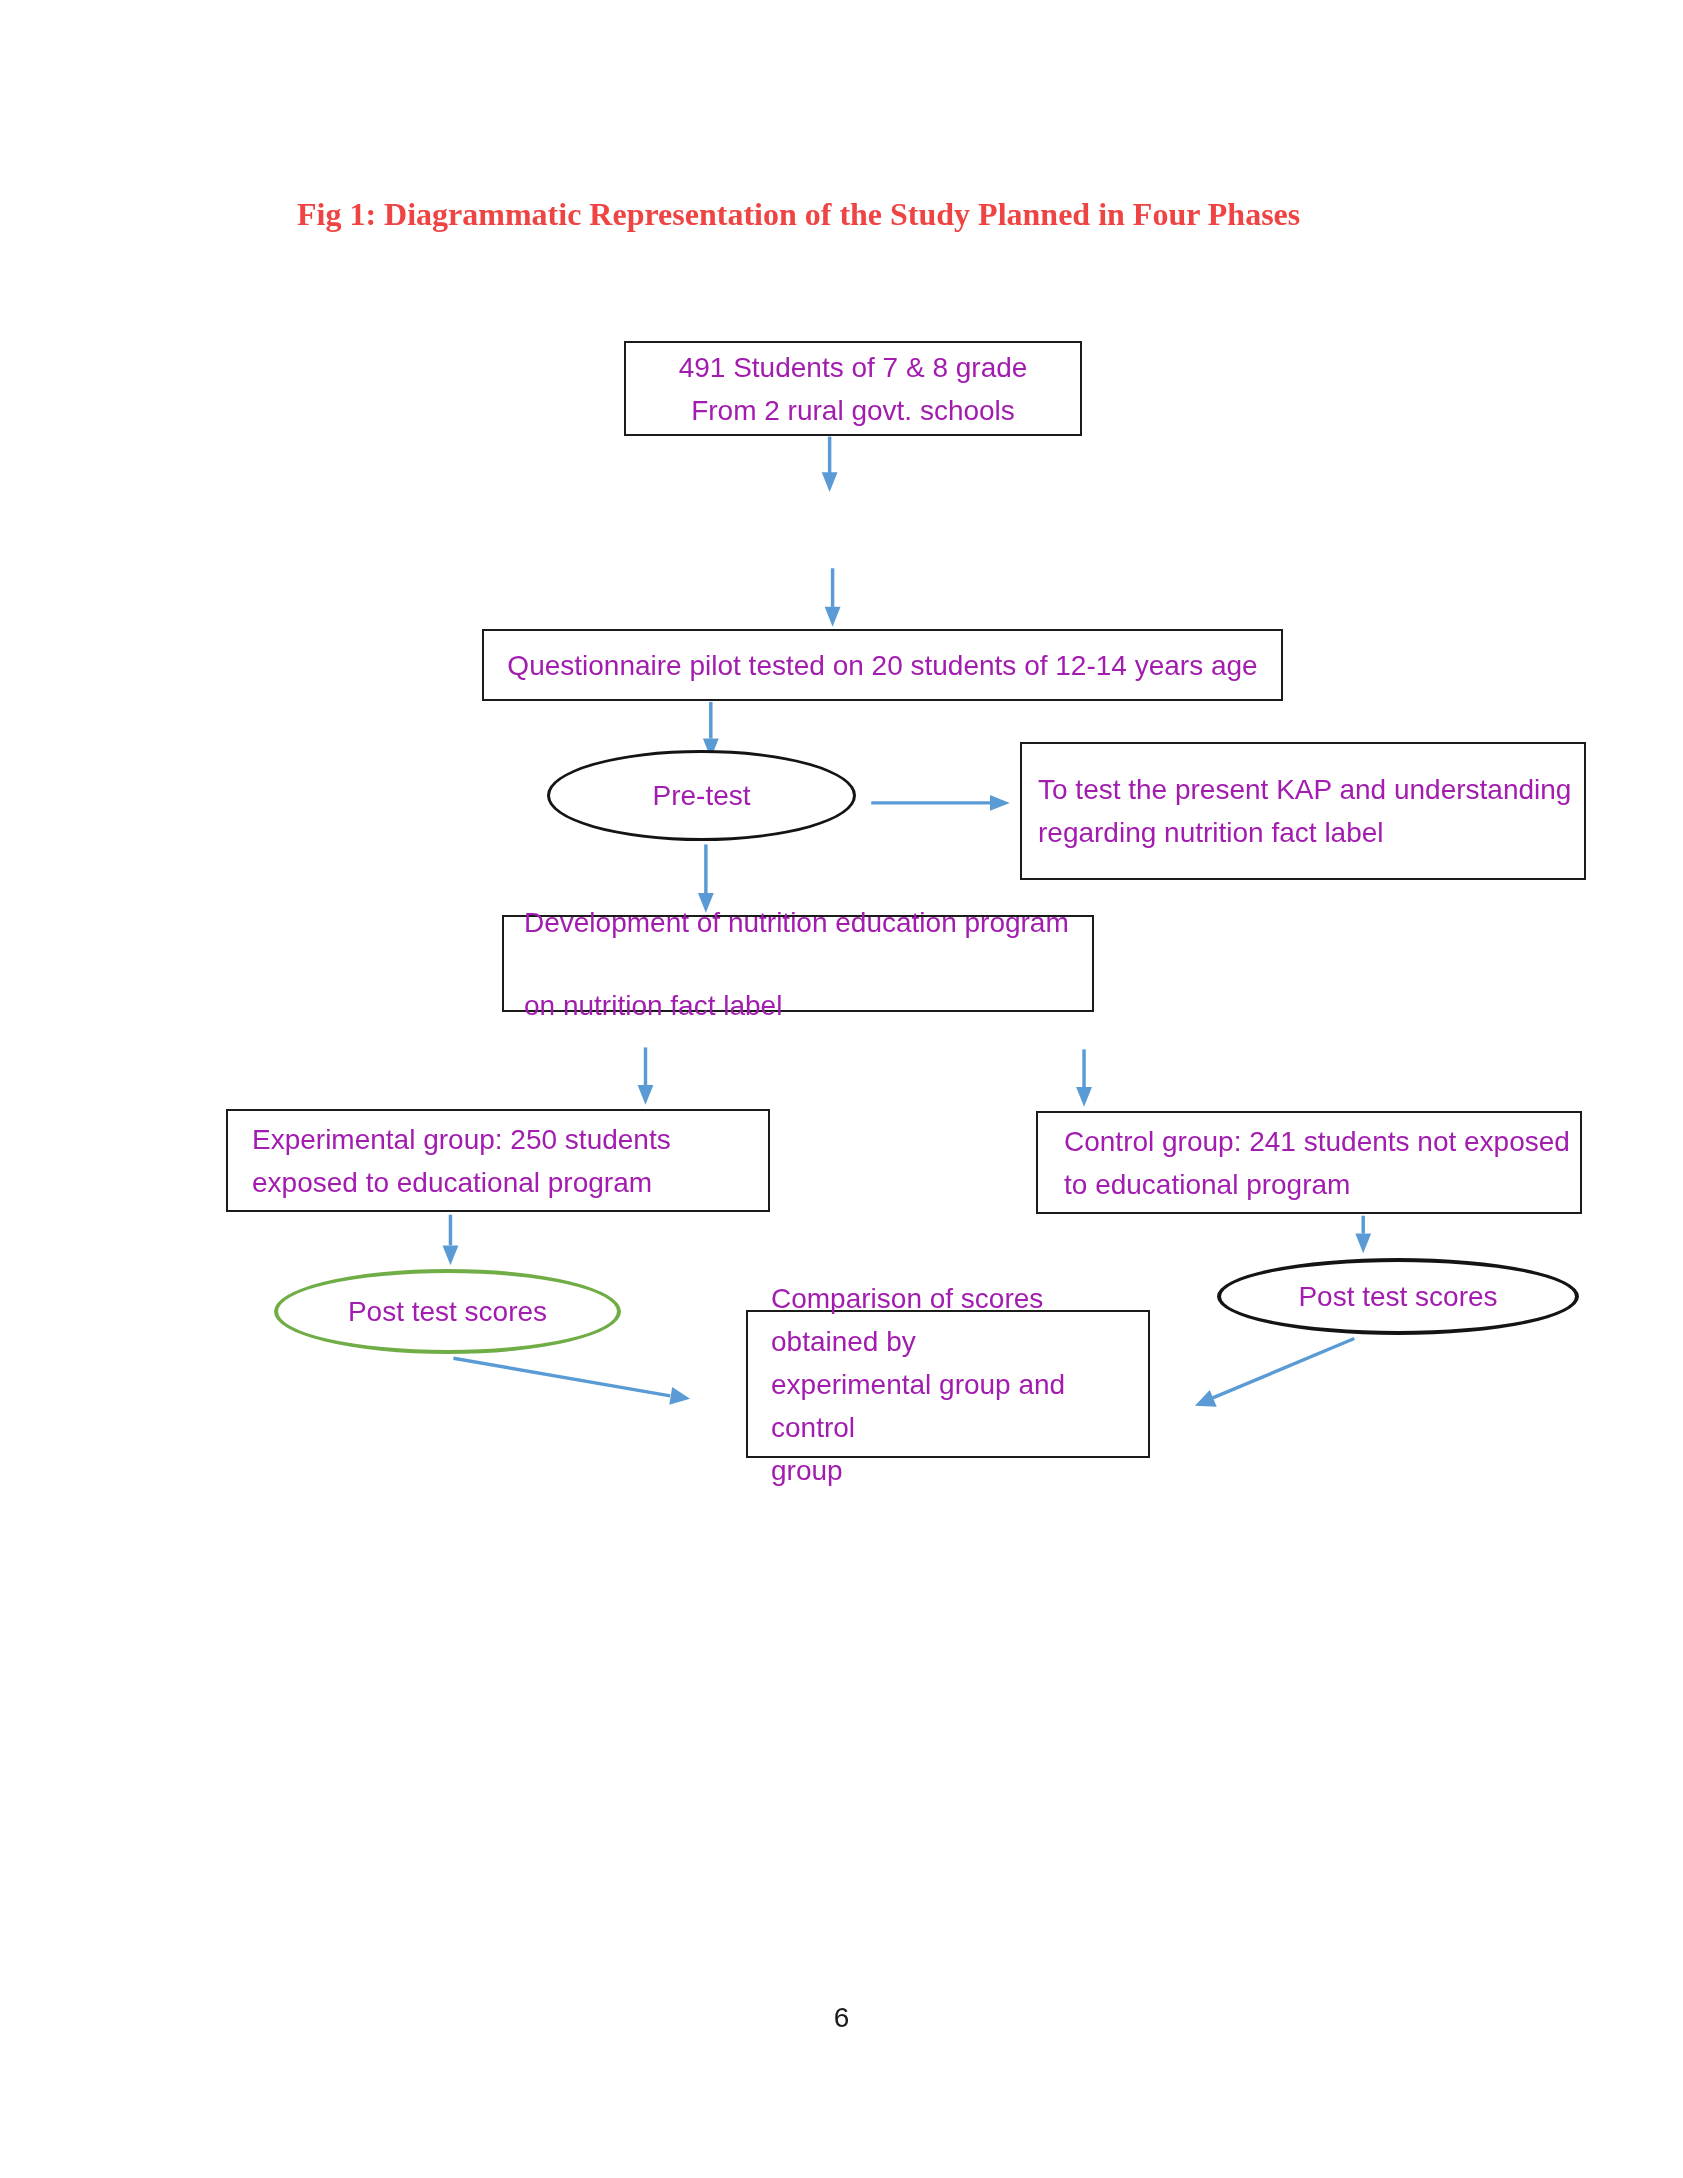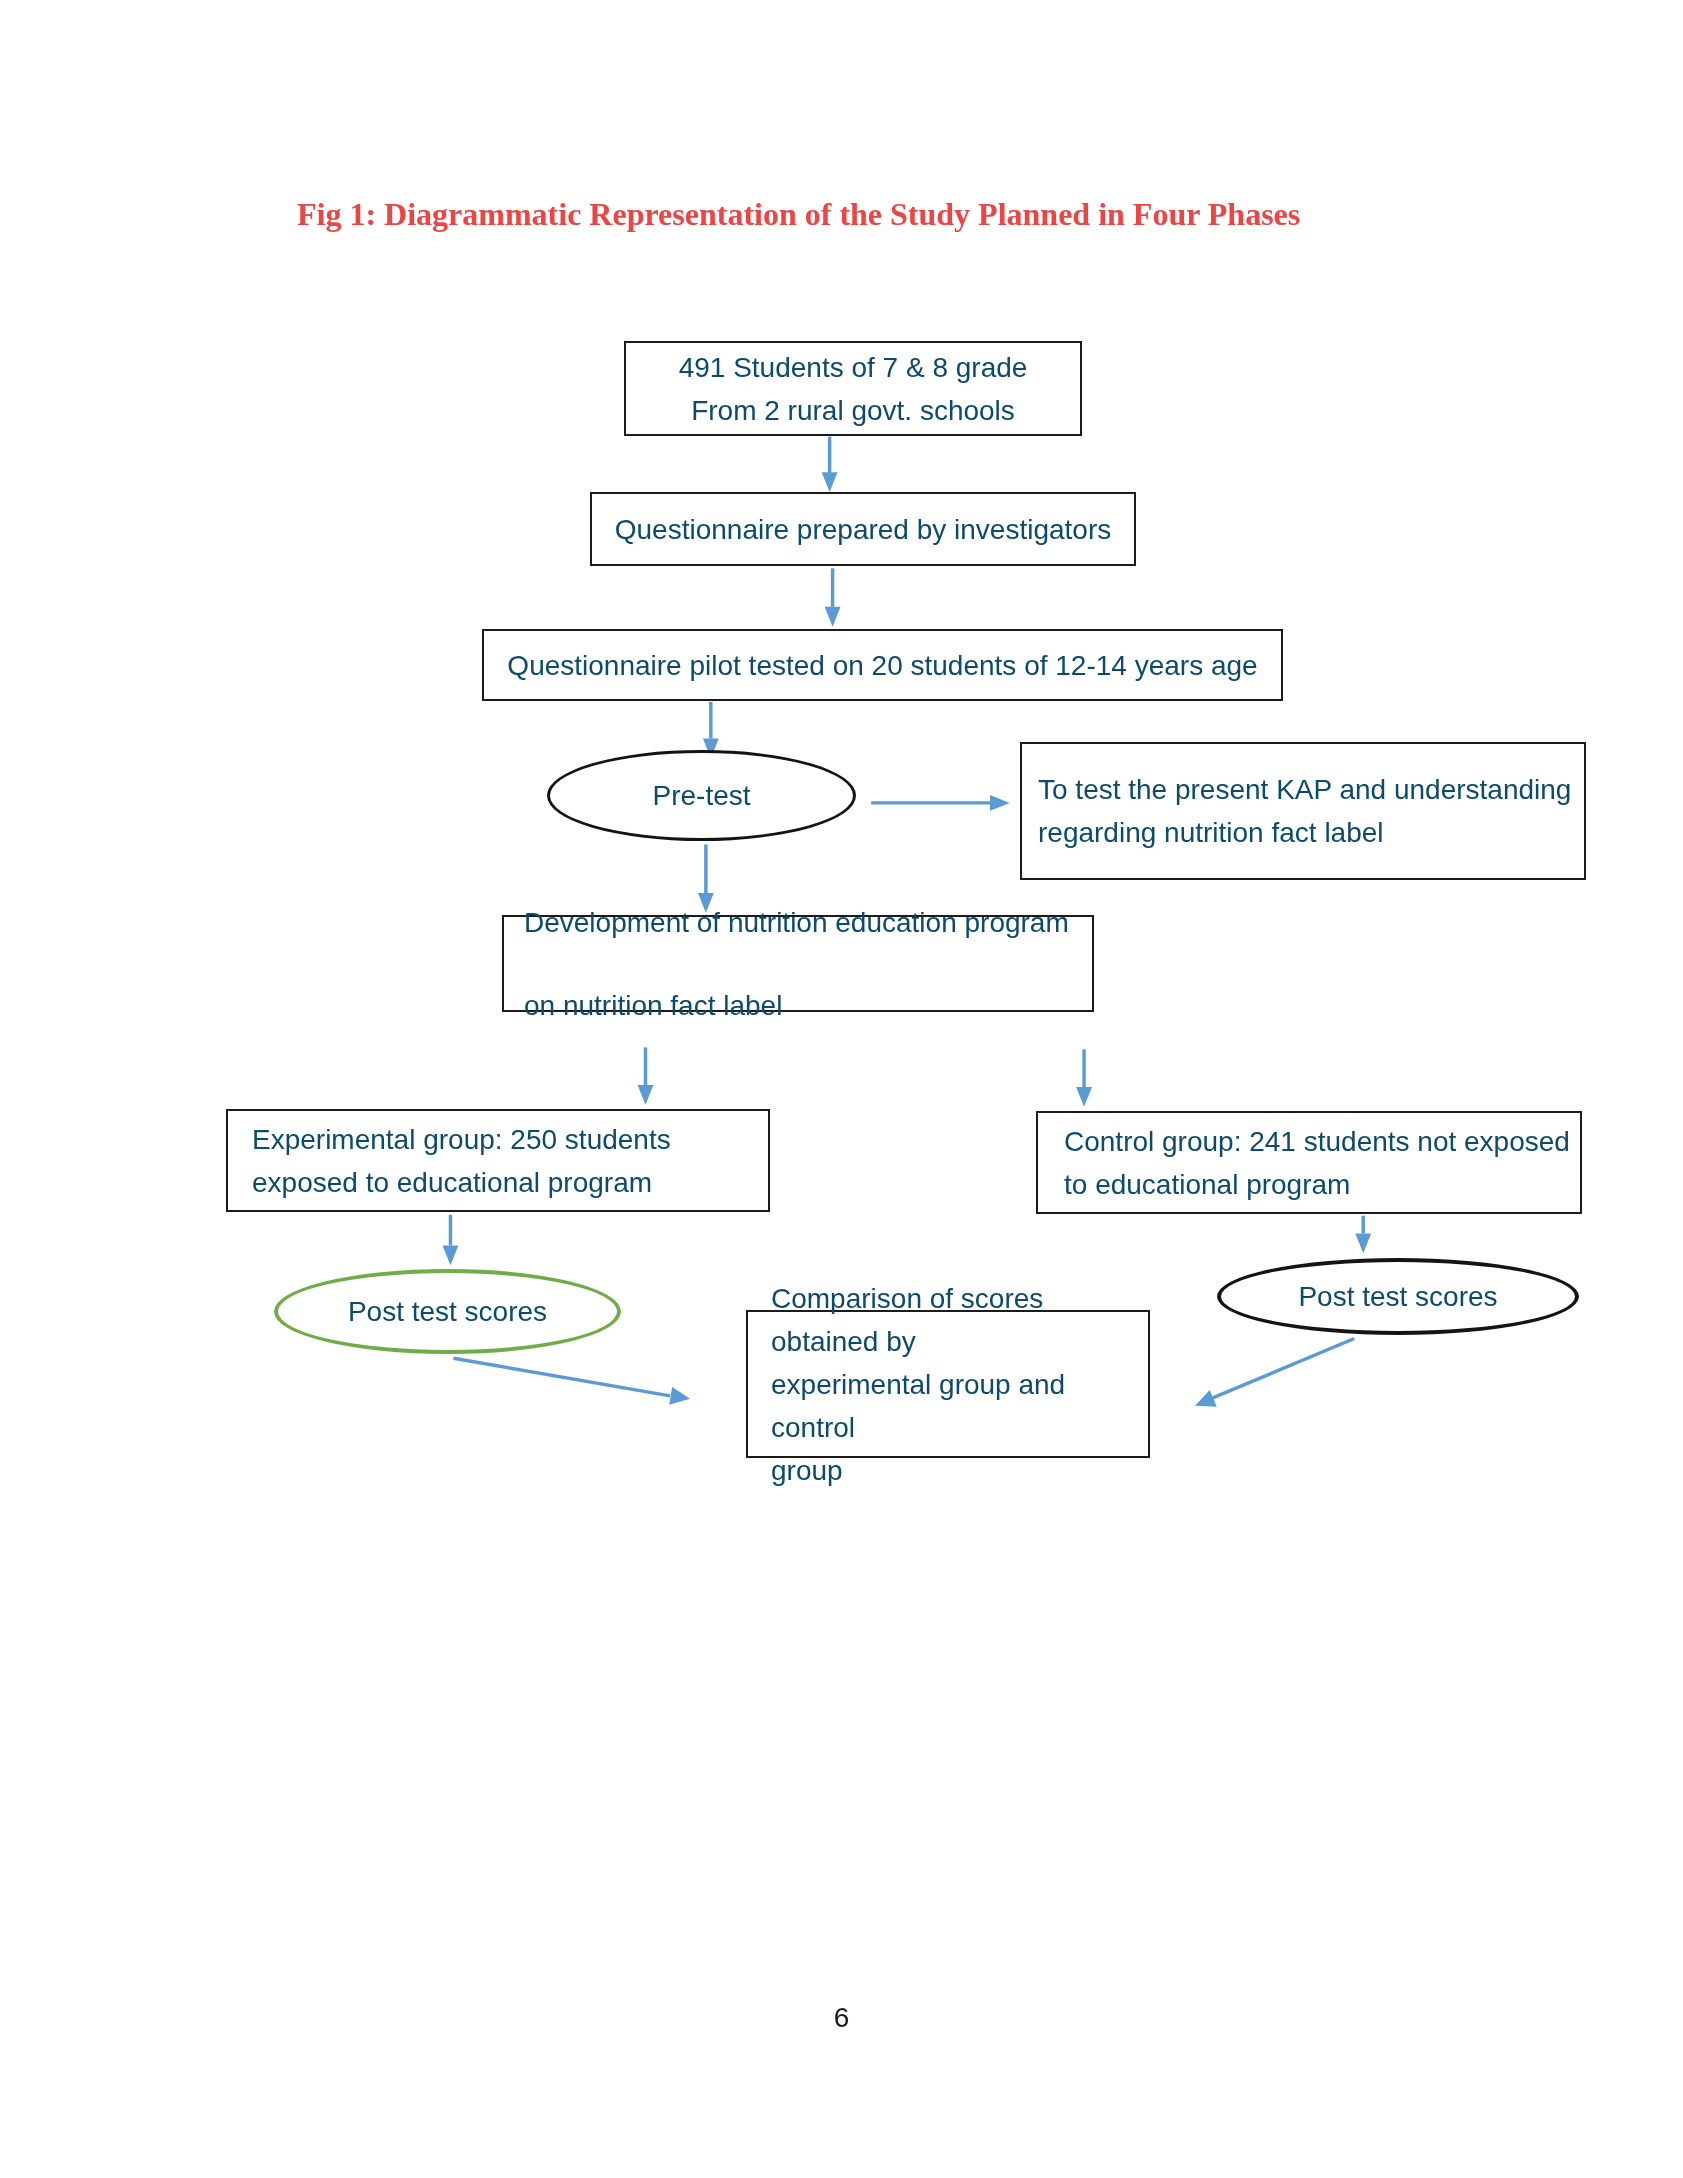--- a/index.html
+++ b/index.html
@@ -34,21 +34,21 @@
     pointer-events: none;
   }
   .node {
     position: absolute;
     box-sizing: border-box;
     display: flex;
     flex-direction: column;
     justify-content: center;
     font-size: 28px;
     line-height: 43px;
-    color: #0c4a6e;
+    color: #a21caf;
     background: #ffffff;
   }
   .rect {
     border: 2.5px solid #1b1b1b;
   }
   .rect.center { text-align: center; }
   .rect.left   { text-align: left; }
   .ellipse {
     border-radius: 50%;
     text-align: center;
@@ -134,23 +134,20 @@
         <polygon points="1207,1420 1222,1404 1229,1421" stroke="none" fill="#5B9BD5"></polygon>
       </g>
     </g>
   </svg>
 
   <div class="node rect center n-students">
     <div>491 Students of 7 &amp; 8 grade</div>
     <div>From 2 rural govt. schools</div>
   </div>
 
-  <div class="node rect center n-qprep">
-    <div>Questionnaire prepared by investigators</div>
-  </div>
 
   <div class="node rect center n-pilot">
     <div>Questionnaire pilot tested on 20 students of 12-14 years age</div>
   </div>
 
   <div class="node ellipse black n-pretest">
     <div>Pre-test</div>
   </div>
 
   <div class="node rect left n-kap">

